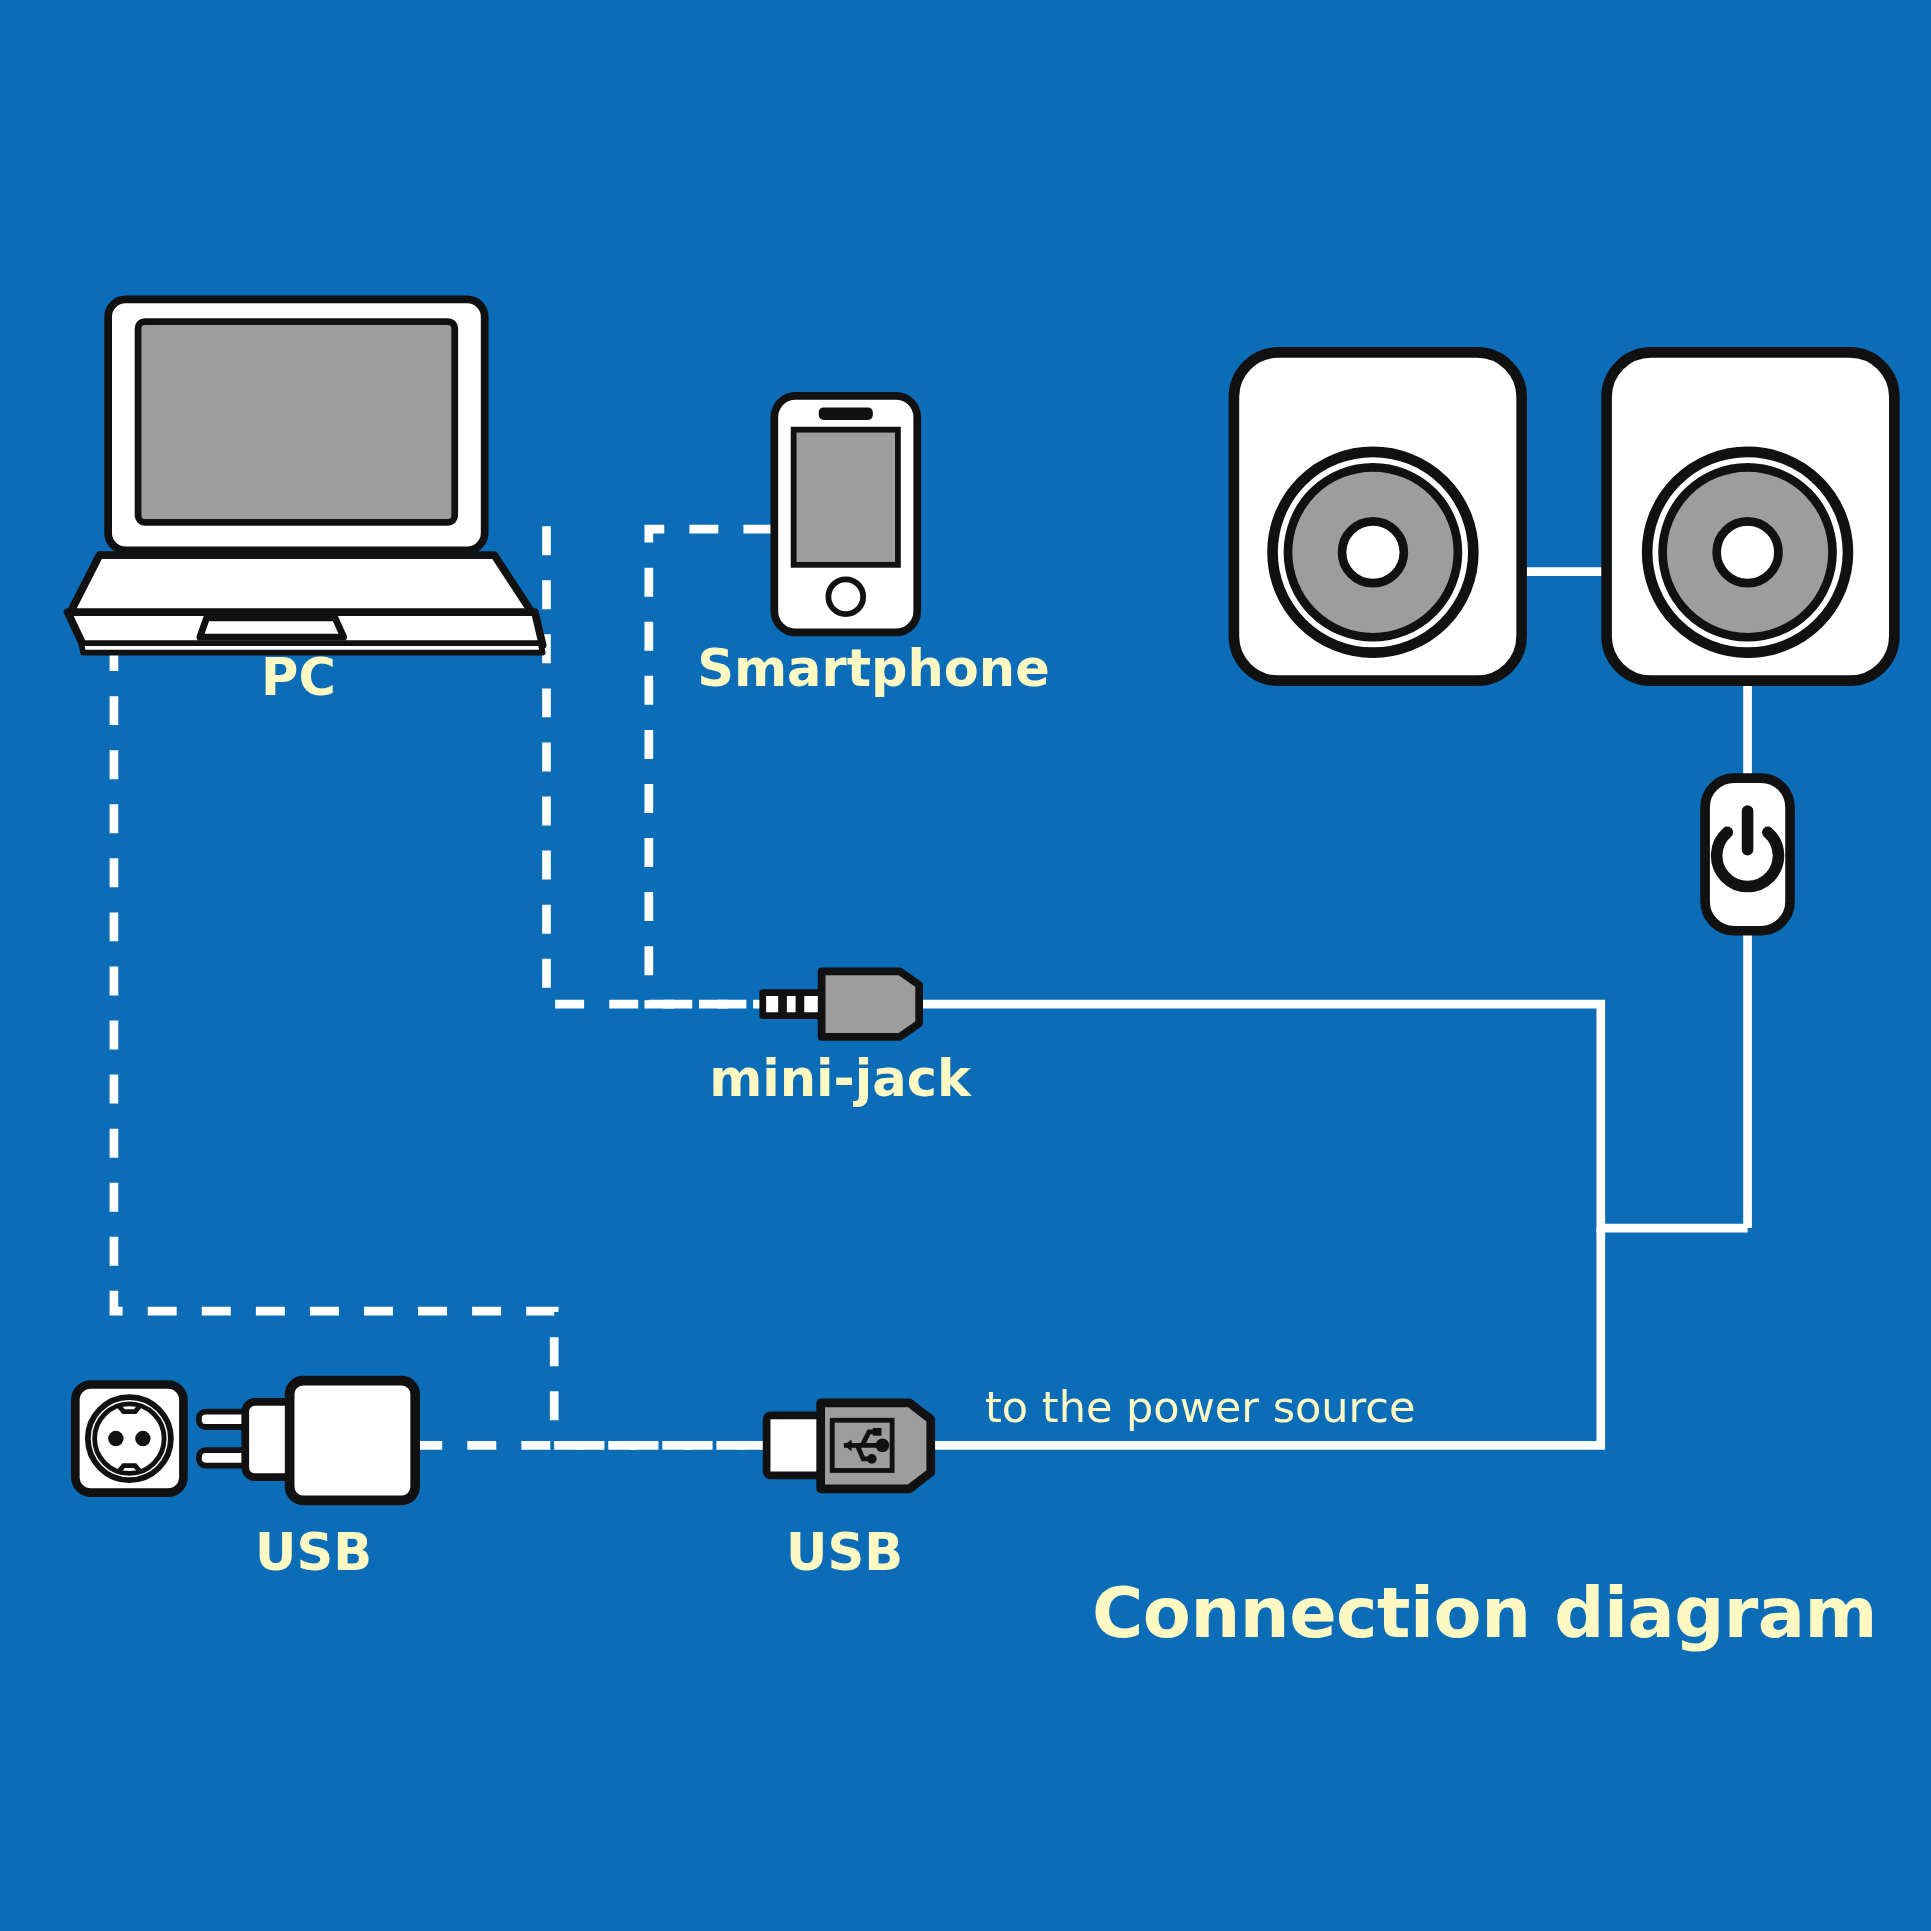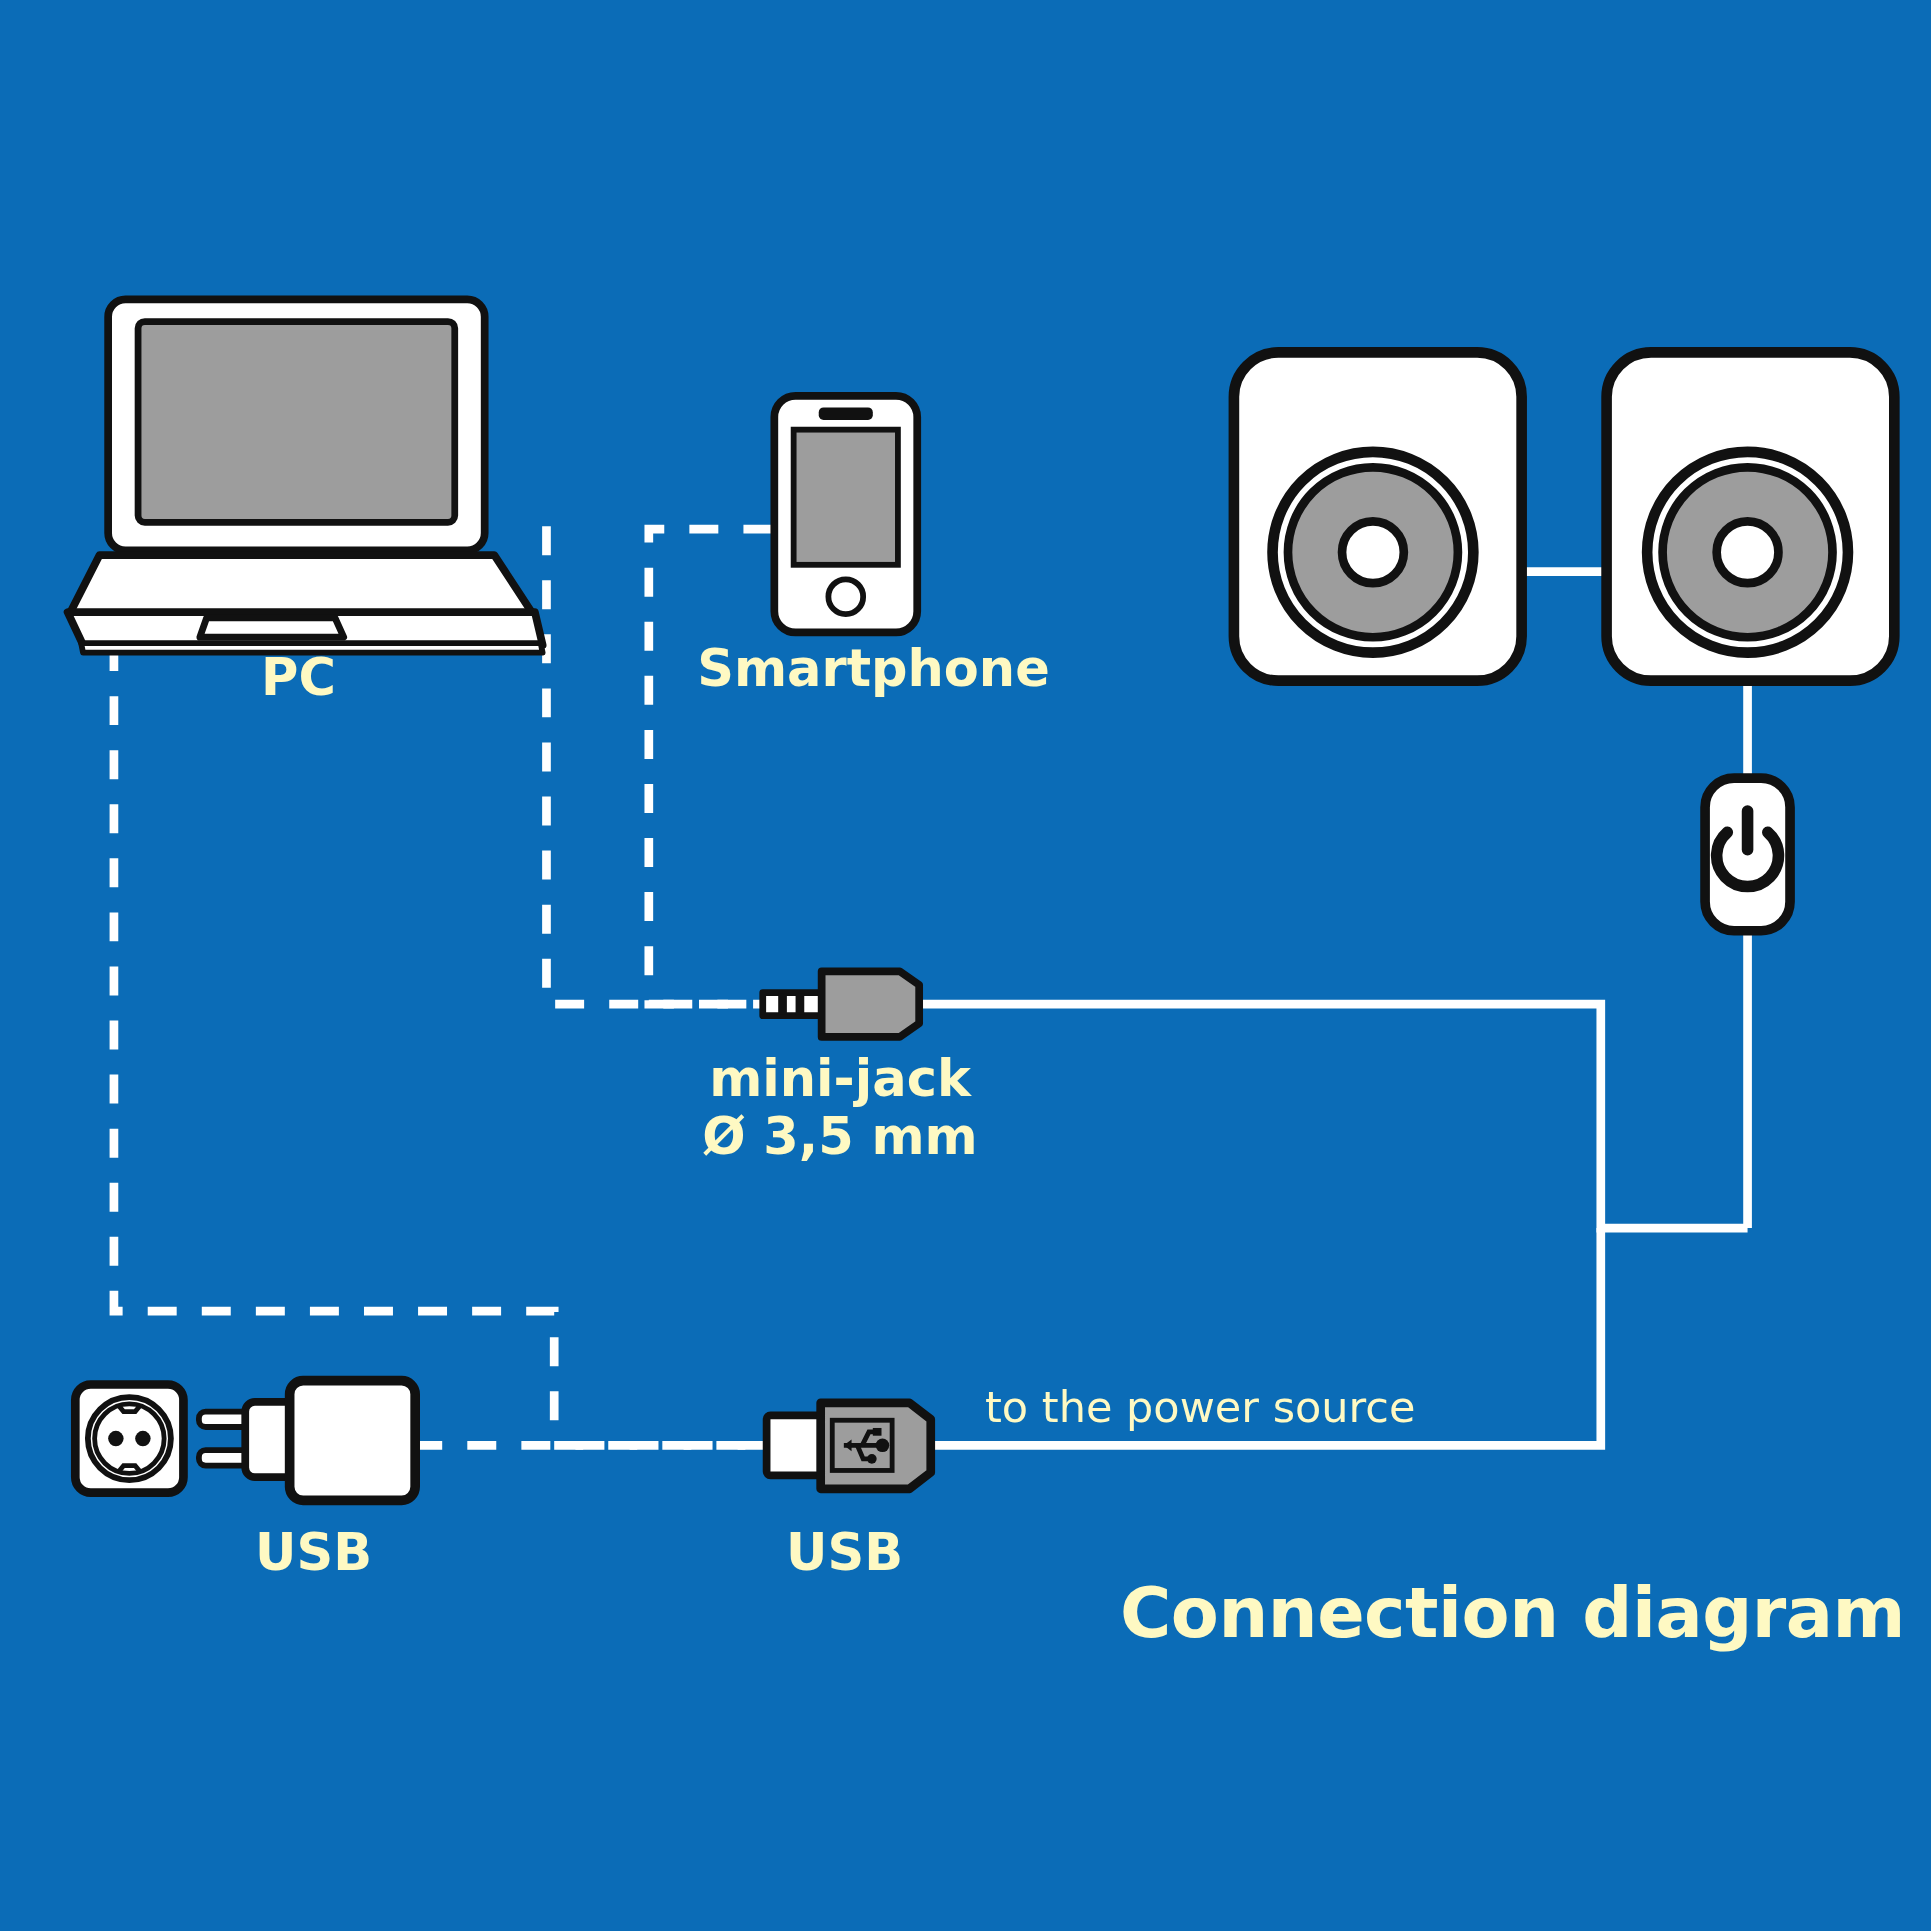--- a/index.html
+++ b/index.html
@@ -152,25 +152,24 @@
       <rect x="300" y="1430" width="130" height="124" rx="14" ry="14" fill="#ffffff" stroke="#111111" stroke-width="10"></rect>
     </g>
 
   </svg>
 
   <div class="label lbl-device" style="left:207px; top:649px; width:183px;">PC</div>
 
   <div class="label lbl-device" style="left:666px; top:640px; width:359px;margin-left:28px;">Smartphone</div>
 
   <div class="label lbl-device" style="left:676px; top:1050px; width:328px;text-align:center;">mini-jack</div>
-  <div class="label lbl-device" style="left:676px; top:1108px; width:328px;">Ø 3,5 mm</div>
 
 
   <div class="label lbl-cable" style="left:985px; top:1383px;">to the power source</div>
 
   <div class="label lbl-device" style="left:154px; top:1524px; width:319px;">USB</div>
 
   <div class="label lbl-device" style="left:743px; top:1524px; width:203px;">USB</div>
 
-  <div class="label lbl-title" style="left:1120px; top:1574px;">Connection diagram</div>
+  <div class="label lbl-title" style="left:1092px; top:1574px;">Connection diagram</div>
 
 </div>
 
 
 </body></html>

